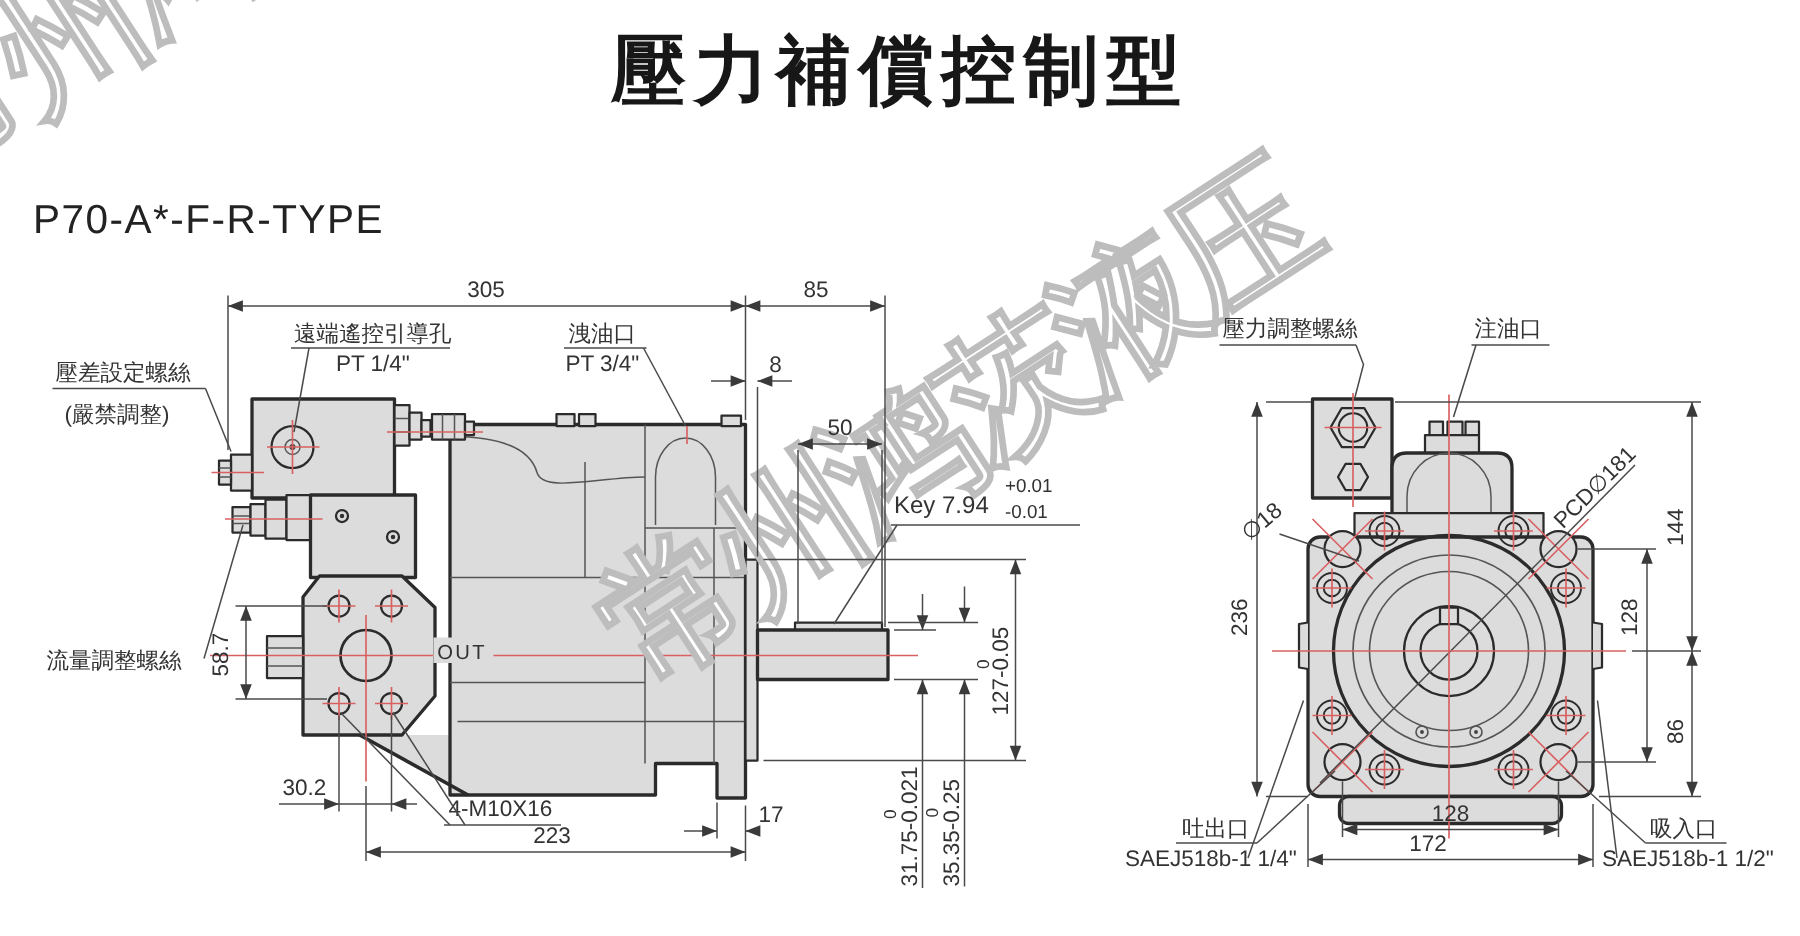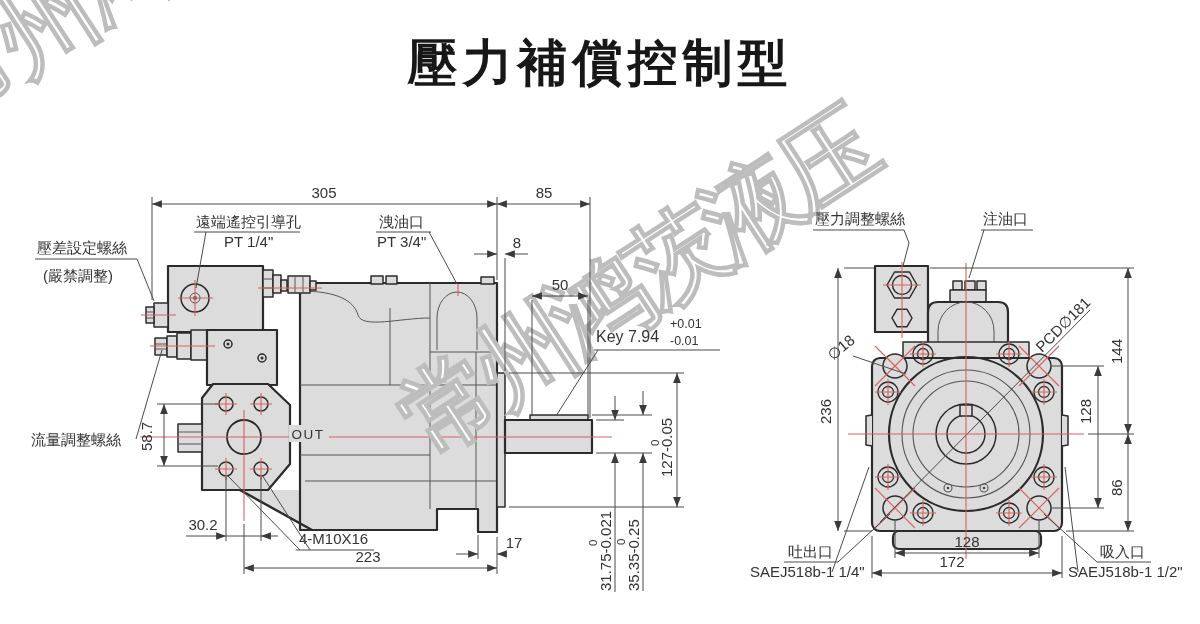--- a/index.html
+++ b/index.html
@@ -1,18 +1,18 @@
 <!DOCTYPE html>
 <html><head>
 <meta charset="utf-8">
 <style>
   html,body{margin:0;padding:0;background:#fff;}
   .page{position:relative;width:1200px;height:624px;background:#ffffff;overflow:hidden;
         font-family:"Liberation Sans",sans-serif;}
-  .title{position:absolute;top:14px;left:0;right:0;margin:16px;text-align:center;
+  .title{position:absolute;top:14px;left:0;right:0;margin:0;text-align:center;
          font-size:50px;font-weight:900;color:#171717;letter-spacing:5px;
          font-family:"DejaVu Sans","Liberation Sans",sans-serif;}
   .model{position:absolute;left:22px;top:131px;font-size:27px;color:#222;letter-spacing:1px;}
   svg{position:absolute;left:0;top:0;}
   svg text{fill:#333;font-family:"Liberation Sans",sans-serif;}
   .dt{font-size:15px;}
   .dts{font-size:12.5px;}
   .sm{font-size:11.5px;}
   .kt{font-size:16px;}
   .lb{font-size:15px;}
@@ -24,20 +24,21 @@
   .tl{stroke:#555;stroke-width:1;fill:none;}
   .dl{stroke:#4a4a4a;stroke-width:1;fill:none;}
   .rl{stroke:#d96060;stroke-width:1.1;fill:none;}
   .nf{fill:none;}
 </style>
 </head>
 <body>
 
 <div class="page">
   <h1 class="title">壓力補償控制型</h1>
+  <div class="model">P70-A*-F-R-TYPE</div>
 
   <svg width="1200" height="624" viewBox="0 0 1200 624">
     <defs>
       <marker id="ar" viewBox="0 0 10 8" refX="9.5" refY="4" markerWidth="11" markerHeight="9" orient="auto-start-reverse">
         <path d="M0.5,0.5 L9.5,4 L0.5,7.5 Z" fill="#3a3a3a"></path>
       </marker>
     </defs>
 
     <g>
 

